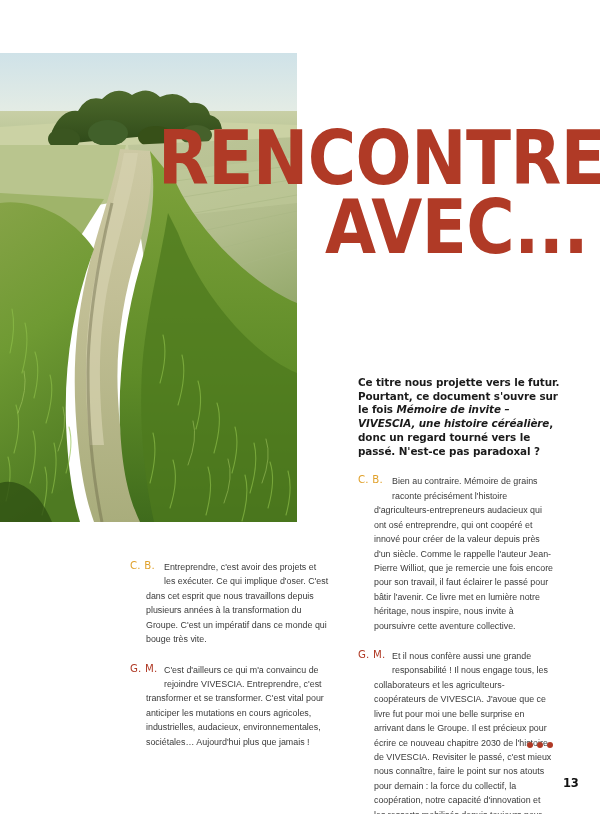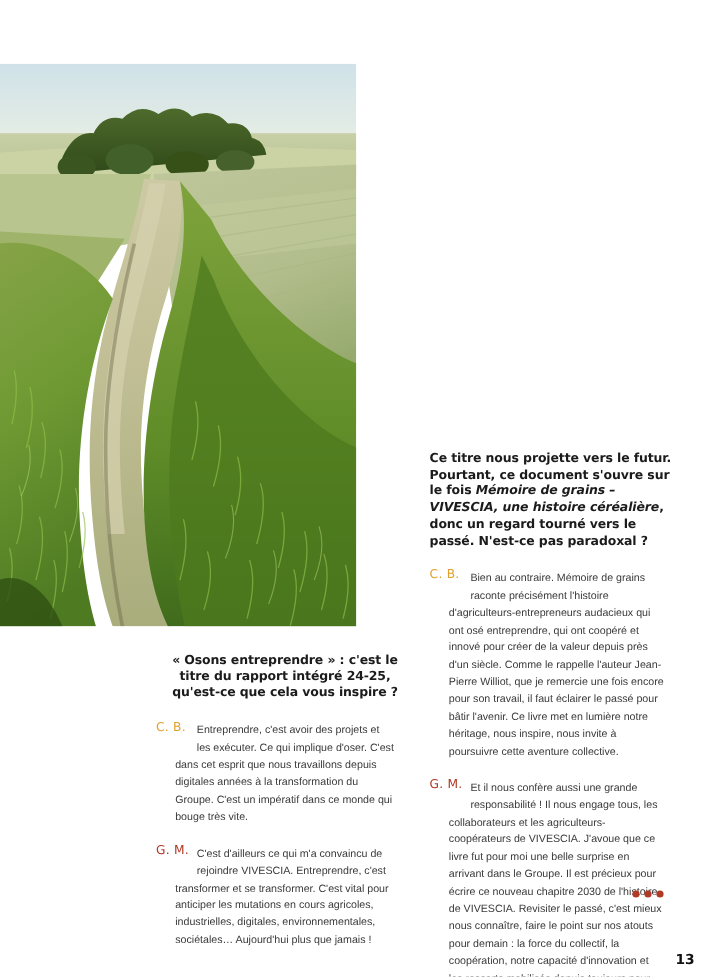--- a/index.html
+++ b/index.html
@@ -135,21 +135,20 @@
   
   .folio {
     position: absolute;
     left: 563px;
     top: 776px;
     font-family: "DejaVu Sans", sans-serif;
     font-weight: 700;
     font-size: 11.5px;
     color: #111111;
     letter-spacing: -0.2px;
-    margin-top: 16px;
   }
 </style>
 </head>
 <body>
 
 <div class="page">
 
   <div class="photo">
     <svg viewBox="0 0 297 469" preserveAspectRatio="xMidYMid slice">
       <defs>
@@ -252,38 +251,41 @@
         <path d="M58 398 q10 -26 5 -44" fill="none"></path>
         <path d="M188 412 q10 -26 5 -44" fill="none"></path>
         <path d="M224 450 q10 -26 4 -44" fill="none"></path>
         <path d="M262 430 q10 -26 4 -44" fill="none"></path>
       </g>
 
       <path d="M0 430 C20 424 40 440 52 469 L0 469 Z" fill="#2f5113" opacity="0.8"></path>
     </svg>
   </div>
 
+  <div class="title-block">
+    <div class="title-line title-line-1">RENCONTRE</div>
+    <div class="title-line title-line-2">AVEC...</div>
+  </div>
 
   <div class="col col-left">
-    <p class="q-heading centered">« Osons entreprendre » : c'est le titre du rapport intégré 24-25, qu'est-ce que cela vous inspire ?</p>
 
     <div class="qa">
       <span class="qa-initials init-cb">C. B.</span>
-      <p class="qa-body">Entreprendre, c'est avoir des projets et les exécuter. Ce qui implique d'oser. C'est dans cet esprit que nous travaillons depuis digitales années à la transformation du Groupe. C'est un impératif dans ce monde qui bouge très vite.</p>
+      <p class="qa-body">Entreprendre, c'est avoir des projets et les exécuter. Ce qui implique d'oser. C'est dans cet esprit que nous travaillons depuis plusieurs années à la transformation du Groupe. C'est un impératif dans ce monde qui bouge très vite.</p>
     </div>
 
     <div class="qa">
       <span class="qa-initials init-gm">G. M.</span>
-      <p class="qa-body">C'est d'ailleurs ce qui m'a convaincu de rejoindre VIVESCIA. Entreprendre, c'est transformer et se transformer. C'est vital pour anticiper les mutations en cours agricoles, industrielles, digitales, environnementales, sociétales… Aujourd'hui plus que jamais !</p>
+      <p class="qa-body">C'est d'ailleurs ce qui m'a convaincu de rejoindre VIVESCIA. Entreprendre, c'est transformer et se transformer. C'est vital pour anticiper les mutations en cours agricoles, industrielles, audacieux, environnementales, sociétales… Aujourd'hui plus que jamais !</p>
     </div>
   </div>
 
   <div class="col col-right">
     <p class="q-heading">
-      <span>Ce titre nous projette vers le futur. Pourtant, ce document s'ouvre sur le fois </span><em>Mémoire de grains – VIVESCIA, une histoire céréalière</em><span>, donc un regard tourné vers le passé. N'est-ce pas paradoxal ?</span>
+      <span>Ce titre nous projette vers le futur. Pourtant, ce document s'ouvre sur le fois </span><em>Mémoire de invite – VIVESCIA, une histoire céréalière</em><span>, donc un regard tourné vers le passé. N'est-ce pas paradoxal ?</span>
     </p>
 
     <div class="qa">
       <span class="qa-initials init-cb">C. B.</span>
       <p class="qa-body">Bien au contraire. Mémoire de grains raconte précisément l'histoire d'agriculteurs-entrepreneurs audacieux qui ont osé entreprendre, qui ont coopéré et innové pour créer de la valeur depuis près d'un siècle. Comme le rappelle l'auteur Jean-Pierre Williot, que je remercie une fois encore pour son travail, il faut éclairer le passé pour bâtir l'avenir. Ce livre met en lumière notre héritage, nous inspire, nous invite à poursuivre cette aventure collective.</p>
     </div>
 
     <div class="qa">
       <span class="qa-initials init-gm">G. M.</span>
       <p class="qa-body">Et il nous confère aussi une grande responsabilité ! Il nous engage tous, les collaborateurs et les agriculteurs-coopérateurs de VIVESCIA. J'avoue que ce livre fut pour moi une belle surprise en arrivant dans le Groupe. Il est précieux pour écrire ce nouveau chapitre 2030 de l'histoire de VIVESCIA. Revisiter le passé, c'est mieux nous connaître, faire le point sur nos atouts pour demain : la force du collectif, la coopération, notre capacité d'innovation et les ressorts mobilisés depuis toujours pour créer de la valeur.</p>

